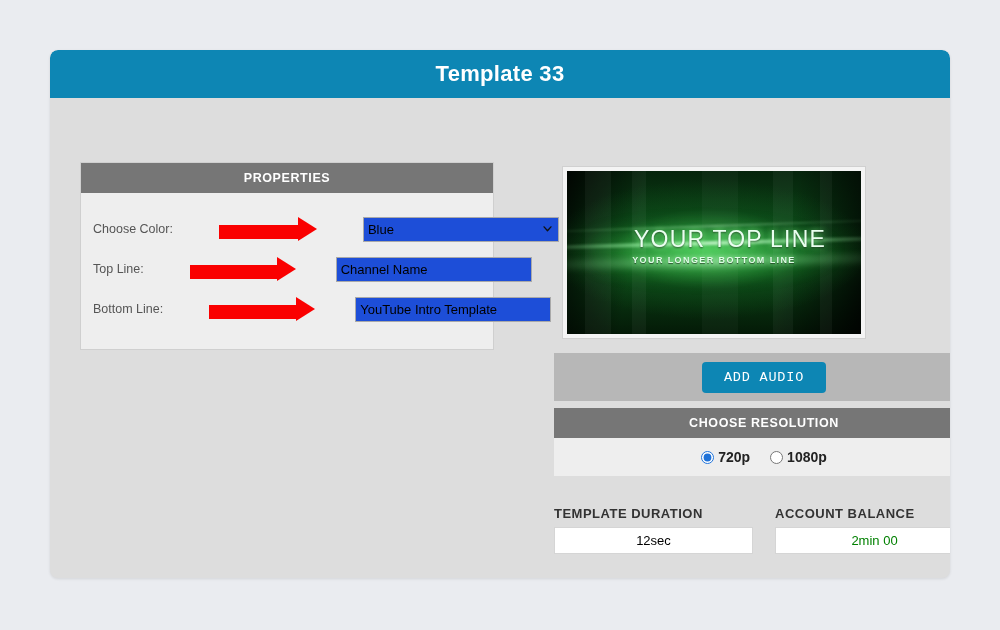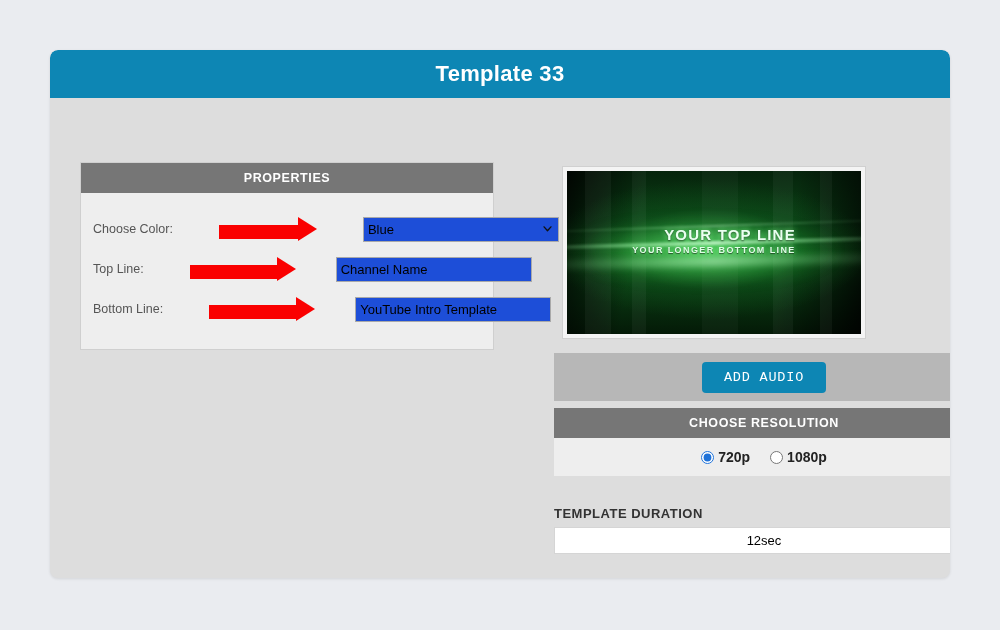--- a/index.html
+++ b/index.html
@@ -171,22 +171,22 @@
     background: radial-gradient(ellipse at 45% 50%, rgba(120,255,130,0.5), rgba(40,180,60,0.12) 55%, rgba(0,0,0,0) 75%);
     filter: blur(6px);
   }
   #preview-text {
     position: absolute;
     left: 0; right: 0; top: 34%;
     text-align: center;
   }
   #preview-top-line {
     color: #eafff0;
-    font-size: 15px;
-    font-weight: bold;
+    font-size: 23px;
+    font-weight: normal;
     letter-spacing: 1.2px;
     text-shadow: 0 0 6px rgba(140,255,150,.9), 0 1px 2px rgba(0,0,0,.7);
     white-space: nowrap;
     margin-left: 32px;
   }
   #preview-bottom-line {
     margin-top: 2px;
     color: #dfffe6;
     font-size: 9px;
     font-weight: bold;
@@ -361,16 +361,20 @@
           <span>1080p</span>
         </label>
       </div>
     </div>
 
     <div id="meta-row">
       <div class="meta-col">
         <div class="meta-title">TEMPLATE DURATION</div>
         <div class="meta-value">12sec</div>
       </div>
+      <div class="meta-col">
+        <div class="meta-title">ACCOUNT BALANCE</div>
+        <div class="meta-value green">2min 00</div>
+      </div>
     </div>
 
   </div>
 </div>
 
 </body></html>

